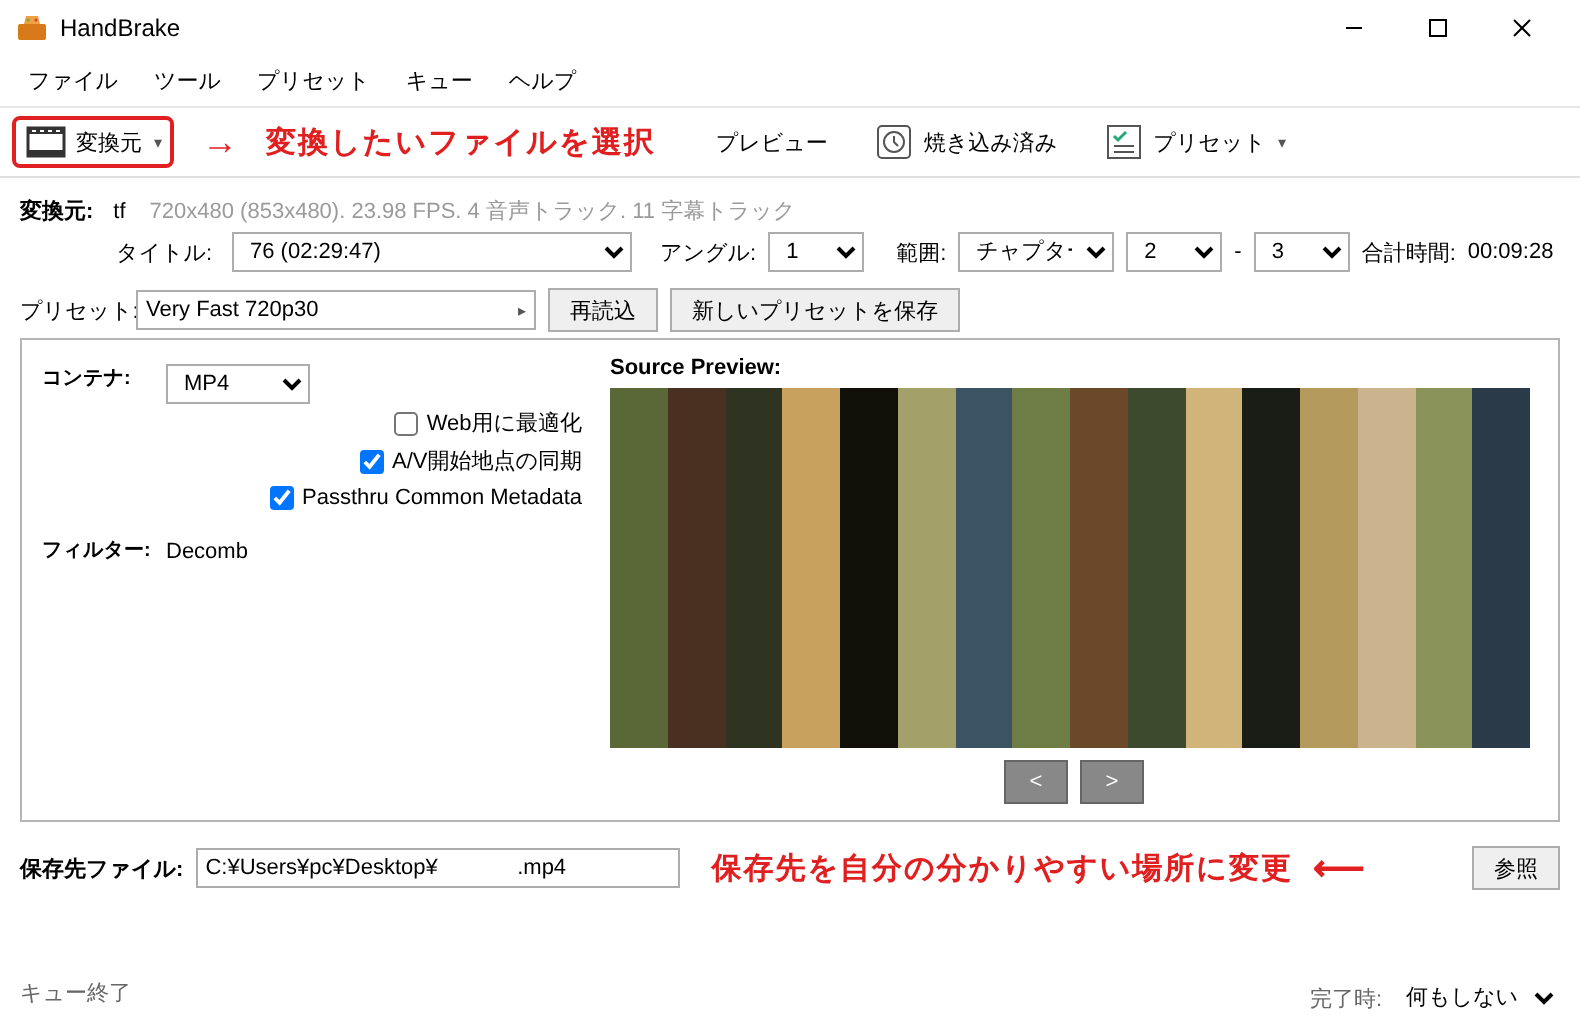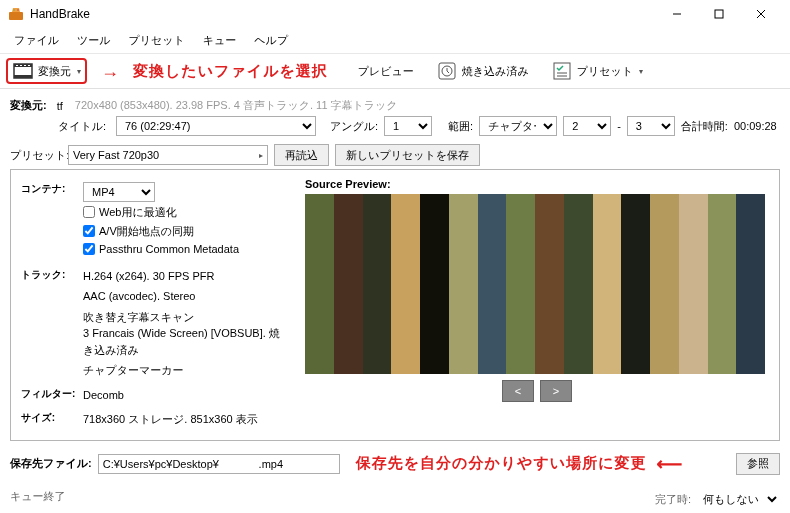--- a/index.html
+++ b/index.html
@@ -27,21 +27,21 @@
 .big-select { width: 200px; }
 .tabs-bar { display: flex; border: 1px solid #b5b5b5; border-bottom: none; background: #fff; margin-top: 6px; }
 .tab { padding: 3px 10px; font-size: 11px; border-right: 1px solid #ccc; background: #f0f0f0; }
 .tab.active { background: #fff; border-bottom: 1px solid #fff; position: relative; top: 1px; }
 .tab-body { border: 1px solid #b5b5b5; padding: 8px 10px; display: flex; gap: 14px; }
 .left-col { width: 270px; }
 .right-col { flex: 1; }
 .field-row { display: flex; margin: 4px 0; align-items: flex-start; }
 .field-label { width: 62px; font-size: 10px; font-weight: bold; }
 .field-val { flex: 1; font-size: 11px; line-height: 1.5; }
-.chk { display: flex; align-items: center; gap: 4px; margin: 2px 0; font-size: 11px; }
+.chk { display: flex; align-items: center; gap: 4px; margin: 2px 0; font-size: 11px; justify-content: flex-end; }
 .chk input { width: 12px; height: 12px; }
 .preview-label { font-size: 11px; font-weight: bold; margin-bottom: 4px; }
 .preview-img { width: 460px; height: 180px; background: #333; position: relative; overflow: hidden; }
 .mosaic { display: grid; grid-template-columns: repeat(16, 1fr); grid-template-rows: repeat(6, 1fr); width: 100%; height: 100%; }
 .mosaic div { }
 .nav-btns { display: flex; justify-content: center; gap: 6px; margin-top: 6px; }
 .nav-btn { width: 32px; height: 22px; background: #888; color: #fff; border: 1px solid #666; font-size: 11px; display: flex; align-items: center; justify-content: center; }
 .save-row { display: flex; align-items: center; gap: 6px; padding: 6px 10px; margin-top: 6px; position: relative; }
 .save-input { flex: 0 0 242px; }
 .status { position: absolute; bottom: 4px; left: 10px; right: 10px; display: flex; justify-content: space-between; font-size: 11px; color: #666; }
@@ -181,36 +181,22 @@
               <input type="checkbox" checked="" style="">
               <span>A/V開始地点の同期</span>
             </div>
           <div class="chk">
               <input type="checkbox" checked="" style="">
               <span>Passthru Common Metadata</span>
             </div>
         </div>
       </div>
       <div class="field-row" style="margin-top:8px;">
-        <div class="field-label">トラック:</div>
-        <div class="field-val">
-          <div>H.264 (x264). 30 FPS PFR</div>
-          <div style="margin-top:4px;">AAC (avcodec). Stereo</div>
-          <div style="margin-top:4px;">吹き替え字幕スキャン</div>
-          <div>3 Francais (Wide Screen) [VOBSUB]. 焼き込み済み</div>
-          <div style="margin-top:4px;">チャプターマーカー</div>
-        </div>
-      </div>
-      <div class="field-row" style="margin-top:8px;">
         <div class="field-label">フィルター:</div>
         <div class="field-val">Decomb</div>
-      </div>
-      <div class="field-row" style="margin-top:8px;">
-        <div class="field-label">サイズ:</div>
-        <div class="field-val">718x360 ストレージ. 851x360 表示</div>
       </div>
     </div>
 
     <div class="right-col">
       <div class="preview-label">Source Preview:</div>
       <div class="preview-img">
         <div class="mosaic" id="mosaic">
             <div style="background: rgb(90, 104, 56);"></div>
             <div style="background: rgb(74, 48, 32);"></div>
             <div style="background: rgb(46, 51, 34);"></div>

